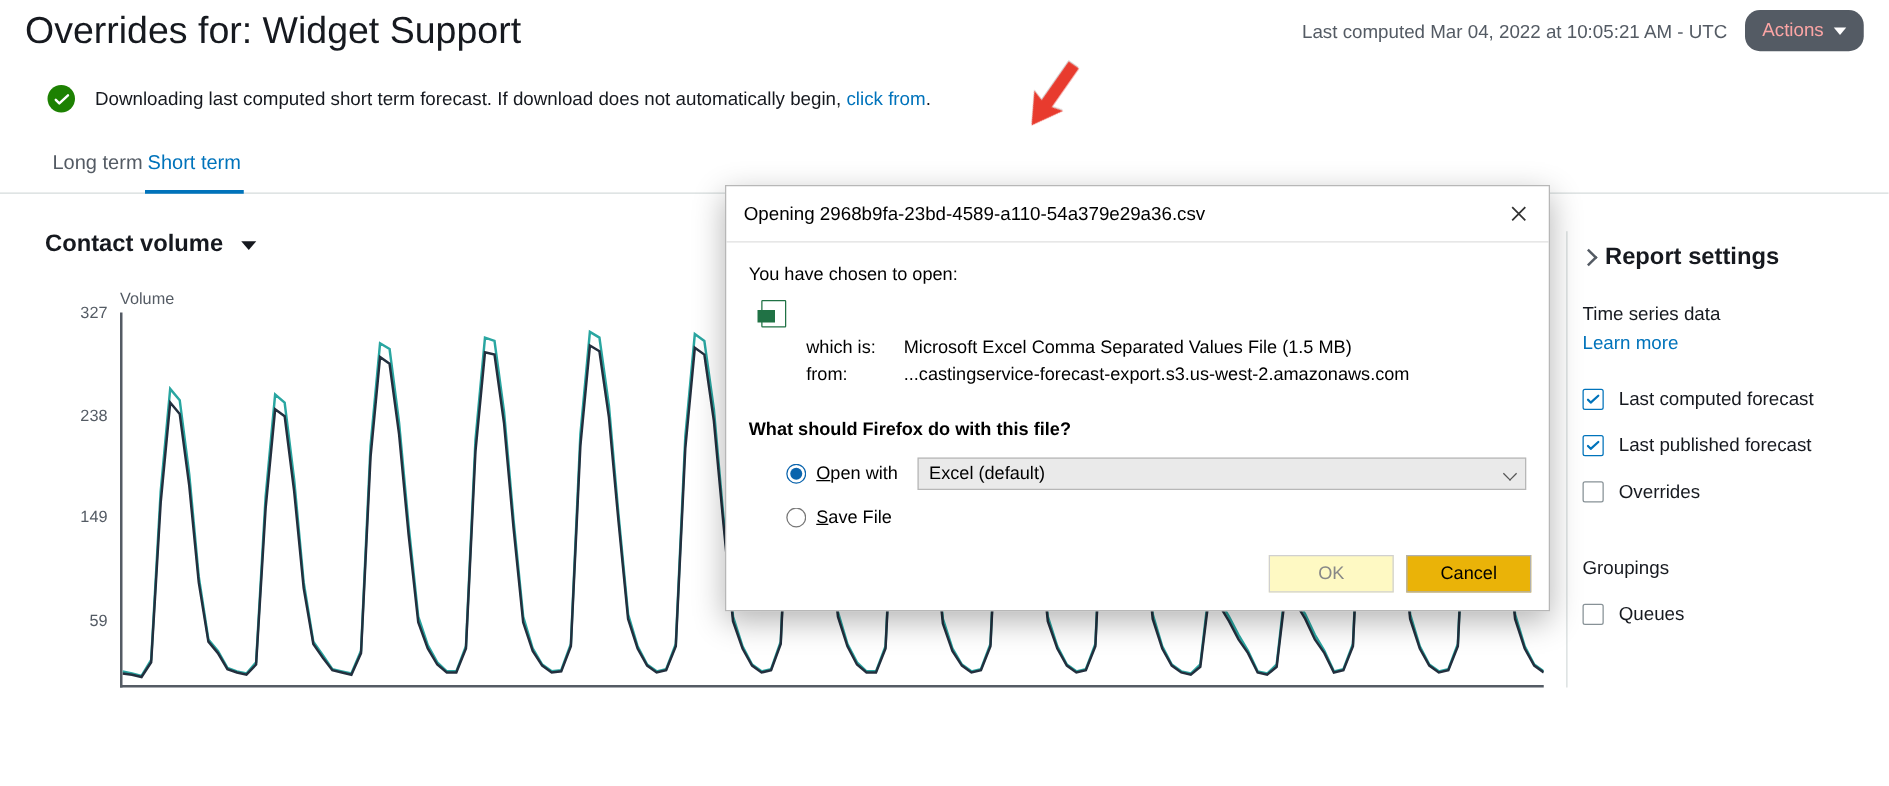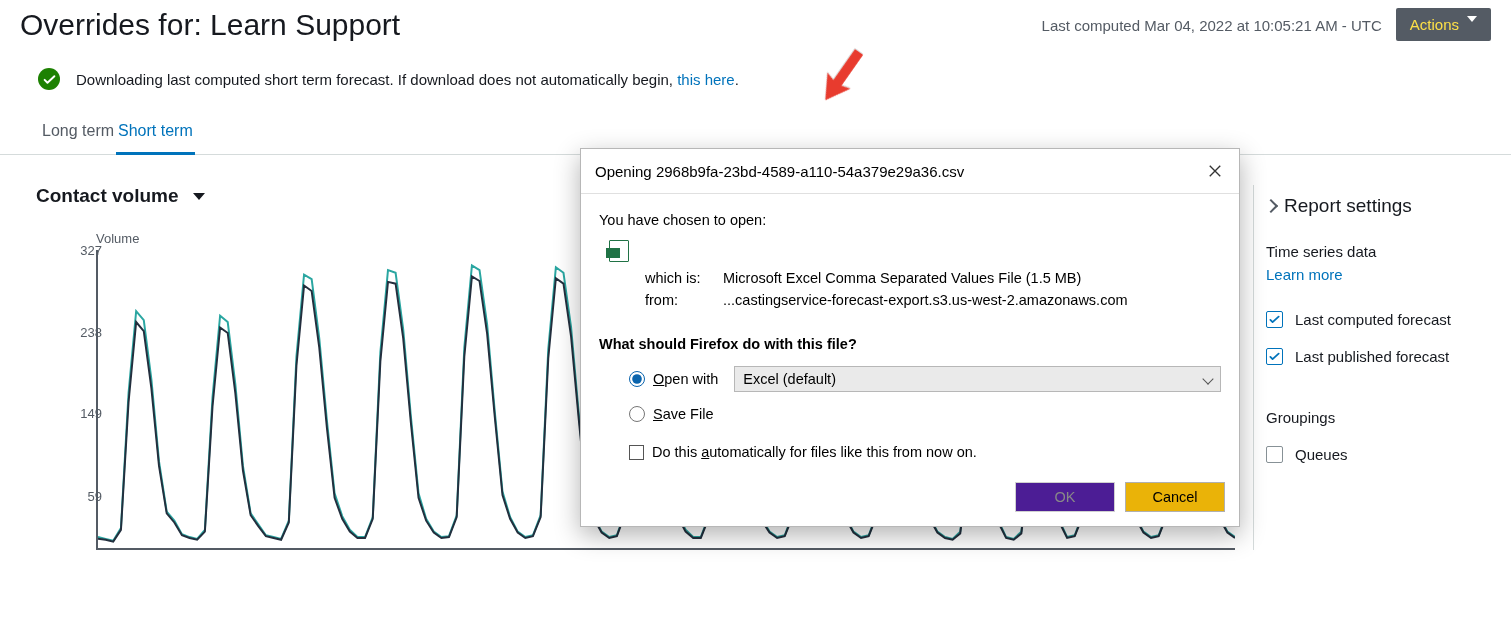--- a/index.html
+++ b/index.html
@@ -25,26 +25,27 @@
     flex: 1;
   }
   .timestamp {
     font-size: 15px;
     color: #545b64;
     align-self: center;
     margin-right: 14px;
   }
   .actions-btn {
     background: #545b64;
-    color: #fde047;
+    color: #fca5a5;
     border: none;
     padding: 8px 14px;
     font-size: 15px;
-    border-radius: 2px;
+    border-radius: 12px;
     display: inline-flex;
+    align-items: center;
     gap: 8px;
     cursor: pointer;
   }
   .caret-down {
     width: 0; height: 0;
     border-left: 5px solid transparent;
     border-right: 5px solid transparent;
     border-top: 6px solid #fff;
   }
   
@@ -129,21 +130,21 @@
     position: relative;
     margin-top: 6px;
   }
   .chart-area {
     position: relative;
     height: 300px;
     margin-top: 4px;
   }
   .ytick {
     position: absolute;
-    left: 16px;
+    left: 0;
     width: 50px;
     text-align: right;
     font-size: 13px;
     color: #545b64;
     transform: translateY(-50%);
   }
   .plot {
     position: absolute;
     left: 60px;
     top: 0;
@@ -160,21 +161,21 @@
   .sidebar {
     width: 240px;
     border-left: 1px solid #d5dbdb;
     padding: 10px 0 0 12px;
   }
   .side-heading {
     display: flex;
     align-items: center;
     gap: 4px;
     font-size: 19px;
-    font-weight: 400;
+    font-weight: 700;
     cursor: pointer;
   }
   .side-heading .chev {
     width: 10px; height: 10px;
     border-top: 2px solid #545b64;
     border-right: 2px solid #545b64;
     transform: rotate(45deg);
     margin-right: 4px;
   }
   .side-sub {
@@ -333,48 +334,48 @@
   .dlg-btn {
     width: 100px;
     padding: 6px 0;
     border: 1px solid #b0b0b0;
     background: #eab308;
     text-align: center;
     font-size: 14.5px;
     cursor: pointer;
   }
   .dlg-btn.disabled {
-    background: #4c1d95;
+    background: #fef9c3;
     color: #888;
     border-color: #d0d0d0;
   }
   .underline-key { text-decoration: underline; }
 </style>
 </head>
 <body>
 
 <div class="header">
   <h1 class="page-title">
-    <span>Overrides for: </span><span>Learn Support</span>
+    <span>Overrides for: </span><span>Widget Support</span>
   </h1>
   <div class="timestamp">Last computed Mar 04, 2022 at 10:05:21 AM - UTC</div>
   <button class="actions-btn">
     <span>Actions</span>
     <span class="caret-down"></span>
   </button>
 </div>
 
 <div class="notice">
   <span class="check-icon">
     <svg viewBox="0 0 16 16">
         <path d="M2 8.5l3.5 3.5L14 4" fill="none" stroke="#fff" stroke-width="2.4" stroke-linecap="round" stroke-linejoin="round"></path>
       </svg>
   </span>
   <span>
-    <span>Downloading last computed short term forecast. If download does not automatically begin, </span><a href="#">this here</a><span>.</span>
+    <span>Downloading last computed short term forecast. If download does not automatically begin, </span><a href="#">click from</a><span>.</span>
   </span>
 </div>
 
 <div class="tabs">
   <div class="tab">Long term</div>
   <div class="tab active">Short term</div>
 </div>
 
 <div class="body">
 
@@ -419,20 +420,26 @@
       <span>Last computed forecast</span>
     </div>
     <div class="chk-row">
       <span class="chk checked">
         <svg viewBox="0 0 16 16">
             <path d="M2 8.5l3.2 3.2L14 3.8" fill="none" stroke="#0073bb" stroke-width="2.6" stroke-linecap="round" stroke-linejoin="round"></path>
           </svg>
       </span>
       <span>Last published forecast</span>
     </div>
+    <div class="chk-row">
+      <span class="chk">
+        
+      </span>
+      <span>Overrides</span>
+    </div>
 
     <div class="group-title">Groupings</div>
     <div class="chk-row">
       <span class="chk">
         
       </span>
       <span>Queues</span>
     </div>
   </div>
 </div>
@@ -476,22 +483,18 @@
       <div class="dlg-select">
         <span>Excel (default)</span>
         <span class="chev-d"></span>
       </div>
     </div>
     <div class="radio-row">
       <input type="radio" name="act" style="">
       <label><span class="underline-key">S</span><span>ave File</span></label>
     </div>
 
-    <div class="chk-row-dlg" style="margin-top:22px;margin-left:30px">
-      <span class="dlg-chk"></span>
-      <span>Do this <span class="underline-key">a</span><span>utomatically for files like this from now on.</span></span>
-    </div>
   </div>
   <div class="dlg-footer">
     <div class="dlg-btn disabled">OK</div>
     <div class="dlg-btn">Cancel</div>
   </div>
 </div>
 
 </body></html>

